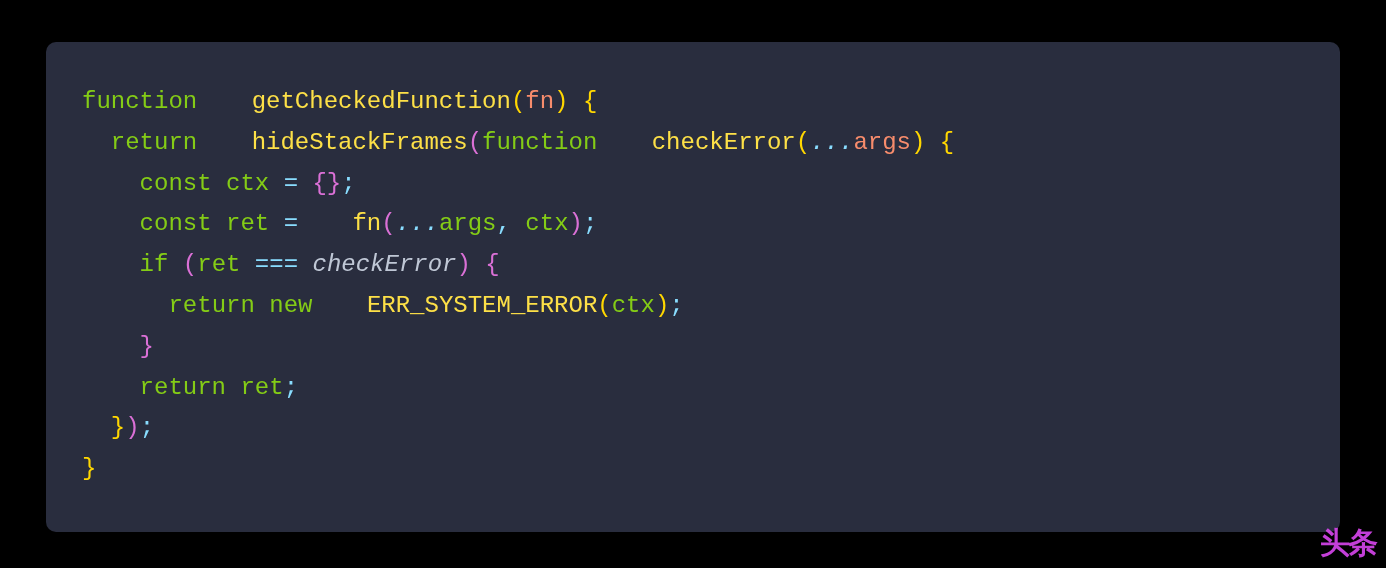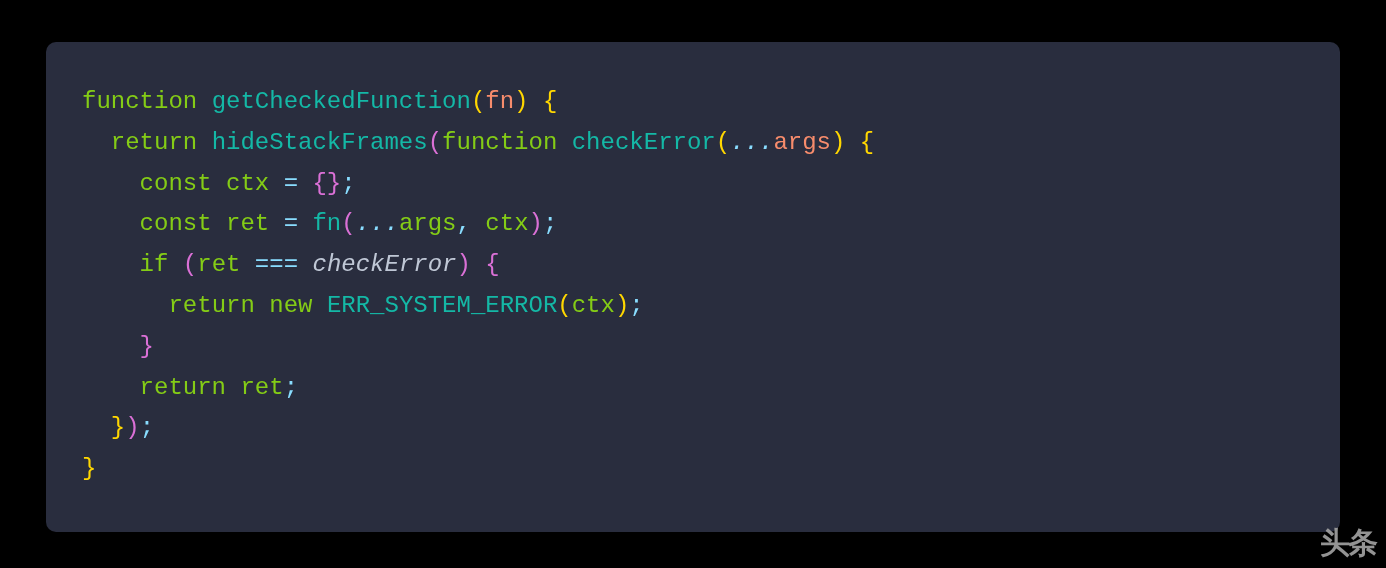--- a/index.html
+++ b/index.html
@@ -20,33 +20,33 @@
     padding: 40px 36px 42px 36px;
   }
   pre {
     font-family: inherit;
     font-size: 24px;
     line-height: 1.7;
     color: #bfc7d5;
     white-space: pre;
   }
   .kw   { color: #84cc16; }  
-  .fn   { color: #14b8a6; }  
+  .fn   { color: #fde047; margin-left: 40px; }  
   .var  { color: #84cc16; }  
   .arg  { color: #f78c6c; }  
   .op   { color: #89ddff; }  
   .br   { color: #ffd700; }  
   .br2  { color: #da70d6; }  
   .spread { color: #89ddff; font-style: italic; }
   .undef { color: #bfc7d5; font-style: italic; }
   .watermark {
     position: absolute;
     right: 10px;
     bottom: 4px;
-    color: #a3a3a3;
+    color: #d946ef;
     font-family: -apple-system, "PingFang SC", "Microsoft YaHei", sans-serif;
     font-size: 30px;
     font-weight: 400;
     display: flex;
     align-items: center;
     opacity: 0.9;
   }
   .watermark .logo { font-weight: 700; letter-spacing: -2px; }
 </style>
 </head>

